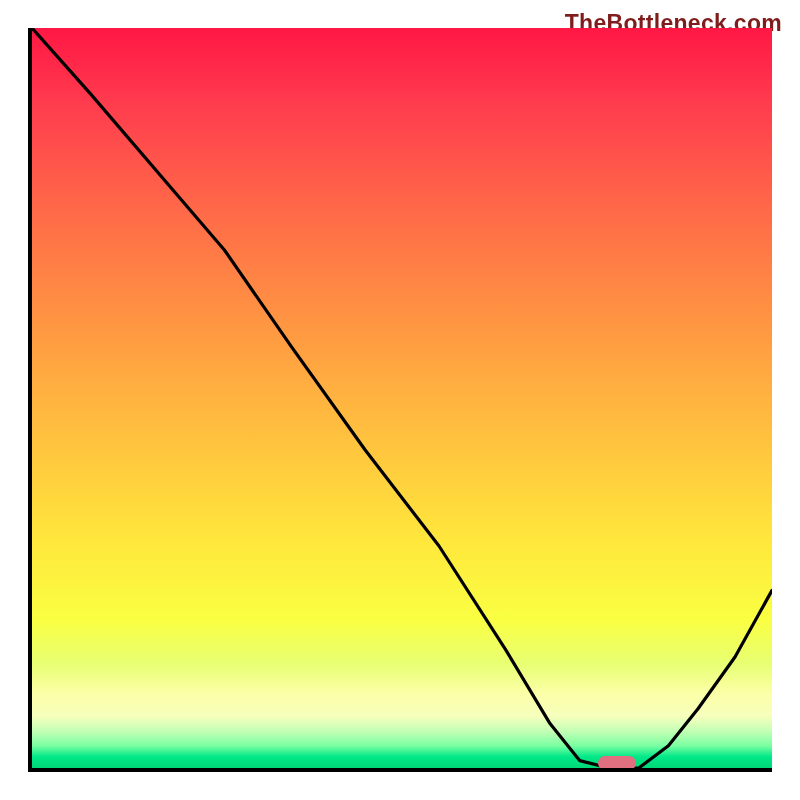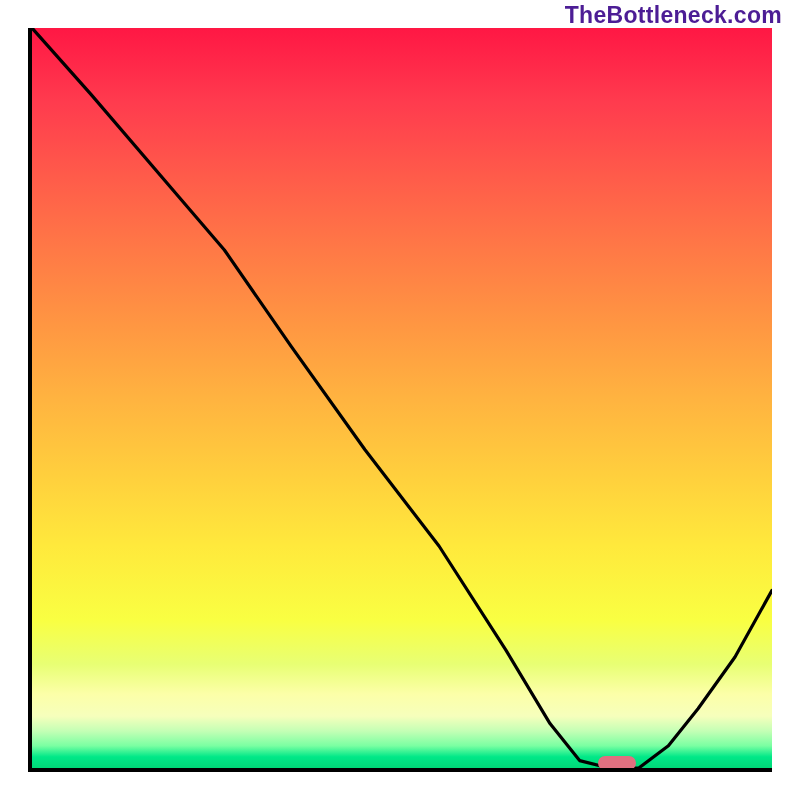--- a/index.html
+++ b/index.html
@@ -11,23 +11,23 @@
     font-family: Arial, Helvetica, sans-serif;
     overflow: hidden;
   }
   .container {
     position: relative;
     width: 800px;
     height: 800px;
   }
   .watermark {
     position: absolute;
-    top: 2px;
+    top: 10px;
     right: 18px;
-    color: #4c1d95;
+    color: #7f1d1d;
     font-size: 23px;
     font-weight: 600;
     letter-spacing: 0.3px;
   }
   .plot-frame {
     position: absolute;
     left: 28px;
     top: 28px;
     width: 744px;
     height: 744px;

